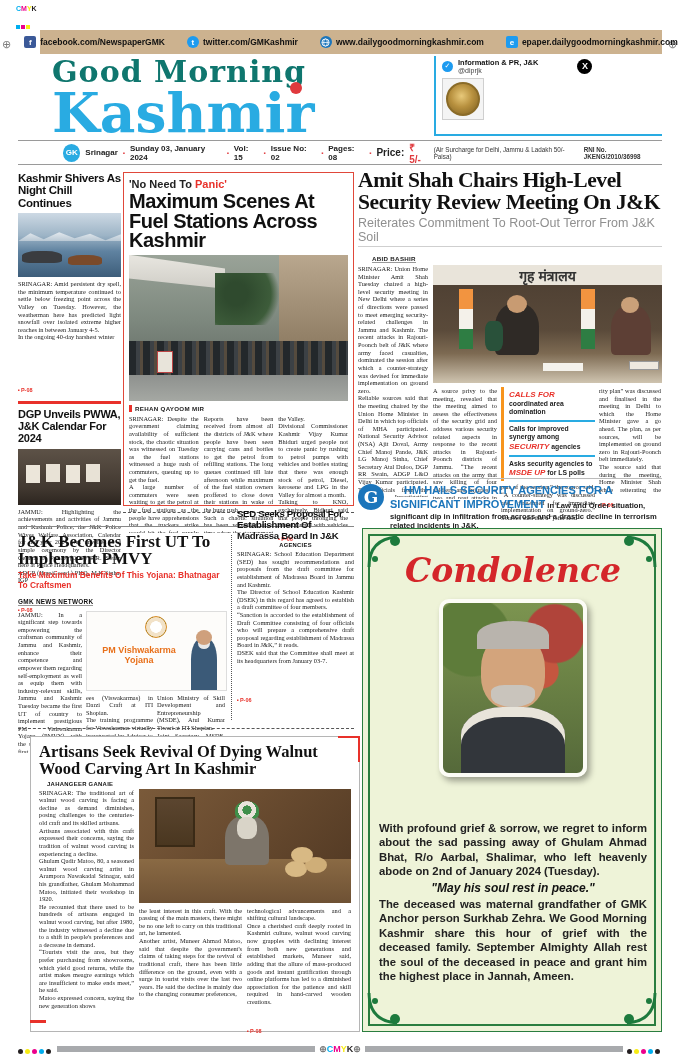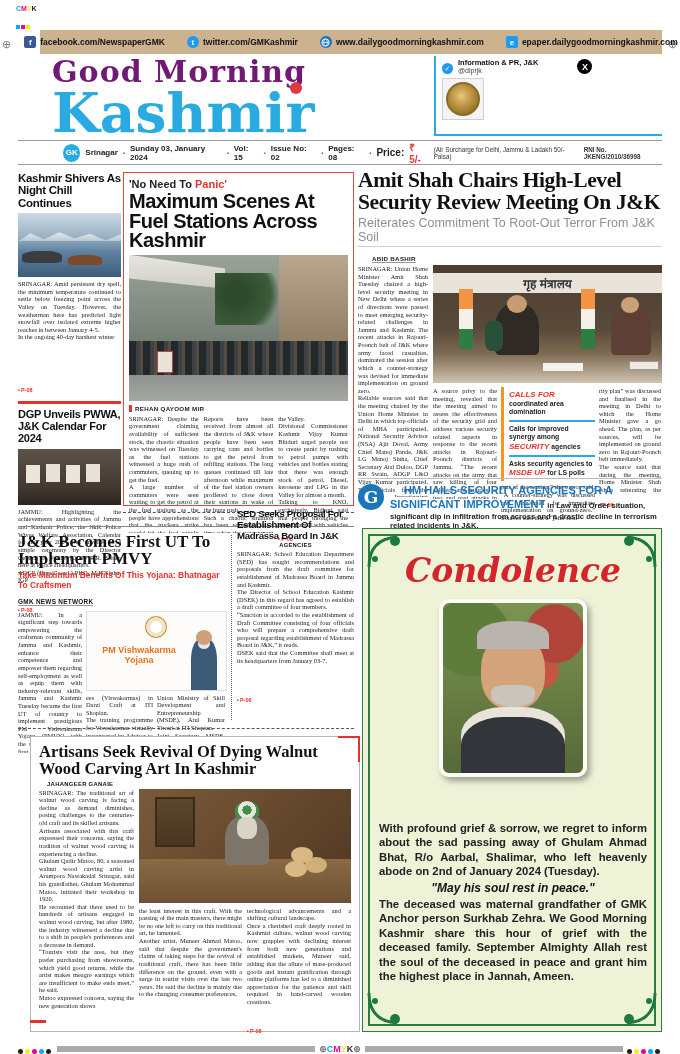--- a/index.html
+++ b/index.html
@@ -17,21 +17,21 @@
   .dot { width:5px; height:5px; border-radius:50%; display:inline-block; margin-right:2px; }
   .graybar { height:6px; background:#a8aaad; flex:1; }
 
   
   .socialbar { background:#ccb28f; display:flex; align-items:center; justify-content:center; gap:22px; }
   .socialitem { display:flex; align-items:center; gap:4px; font-size:8.5px; font-weight:bold; color:#111; }
   .sicon { width:12px; height:12px; border-radius:2px; color:#fff; font-size:8px; font-weight:bold;
            display:flex; align-items:center; justify-content:center; }
 
   
-  .mast1 { font-family:"DejaVu Serif", serif; font-weight:bold; font-size:30px; color:#701a75; letter-spacing:1px; }
+  .mast1 { font-family:"DejaVu Serif", serif; font-weight:bold; font-size:30px; color:#0f766e; letter-spacing:1px; }
   .mast2 { font-family:"DejaVu Serif", serif; font-weight:bold; font-size:55px; color:#29abe2; letter-spacing:0px; line-height:1; }
   .mastdot { width:12px; height:12px; border-radius:50%; background:#e03a3e; }
 
   
   .twcard { border-left:2px solid #29abe2; border-bottom:2px solid #29abe2; padding:2px 0 4px 6px; }
   .twname { font-size:7.5px; font-weight:bold; color:#111; }
   .twhandle { font-size:7px; color:#444; }
   .badge { width:11px; height:11px; border-radius:50%; background:#1d9bf0; color:#fff; font-size:7px;
            display:flex; align-items:center; justify-content:center; }
   .xlogo { width:15px; height:15px; border-radius:50%; background:#000; color:#fff; font-size:9px; font-weight:bold;
@@ -137,21 +137,21 @@
     </span>
   </div>
 
   <div class="abs" style="left:52px; top:54px; width:380px; height:84px;">
     <div class="mast1">Good Morning</div>
     <div class="mast2" style="margin-top:-4px;">Kashmir</div>
     <div class="abs mastdot" style="left:238px; top:28px;"></div>
   </div>
 
   <div class="abs twcard" style="left:434px; top:56px; width:228px; height:80px;">
-    <div style="display:flex; align-items:flex-end; gap:5px;">
+    <div style="display:flex; align-items:center; gap:5px;">
       <span class="badge">✓</span>
       <span>
         <div class="twname">Information &amp; PR, J&amp;K</div>
         <div class="twhandle">@diprjk</div>
       </span>
       <span class="xlogo" style="margin-left:34px;">X</span>
     </div>
     <div style="display:flex; gap:6px; margin-top:4px;">
       <span class="coin">
           <span class="gold"></span>
@@ -229,21 +229,21 @@
 
   <div class="abs" style="left:358px; top:170px; width:304px; height:304px;">
     <div class="h-serif" style="font-size:21.5px; line-height:1.0; letter-spacing:-0.4px;">Amit Shah Chairs High-Level Security Review Meeting On J&amp;K</div>
     <div style="font-size:12.5px; color:#8f8f8f; margin-top:3px; border-bottom:1px solid #cfcfcf; padding-bottom:2px;">Reiterates Commitment To Root-Out Terror From J&amp;K Soil</div>
     <div class="byline" style="margin:3px 0 2px 14px; border-left:none; border-bottom:1px solid #999; display:inline-block; padding-left:0;">ABID BASHIR</div>
     <div style="display:flex; gap:5px;">
       <div class="bodytext" style="width:70px; height:232px;">SRINAGAR: Union Home Minister Amit Shah Tuesday chaired a high-level security meeting in New Delhi where a series of directions were passed to meet emerging security-related challenges in Jammu and Kashmir. The recent attacks in Rajouri-Poonch belt of J&amp;K where army faced casualties, dominated the session after which a counter-strategy was devised for immediate implementation on ground zero.
 Reliable sources said that the meeting chaired by the Union Home Minister in Delhi in which top officials of MHA participated. National Security Advisor (NSA) Ajit Doval, Army Chief Manoj Pande, J&amp;K LG Manoj Sinha, Chief Secretary Atal Duloo, DGP RR Swain, ADGP L&amp;O Vijay Kumar participated. Top officials from the National Investigating Agency and Intelligence Bureau also participated in the meeting.</div>
       <div style="width:229px;">
         <div class="photo" style="width:229px; height:118px; background:linear-gradient(180deg,#4b3d31 0%,#5a4a3a 55%,#7d6a52 75%,#cfc4b0 100%);">
-          <div class="ph-shape" style="left:0; top:8px; width:229px; height:20px; background:#e9e4da; display:flex; align-items:center; justify-content:center; font-weight:bold; font-size:12px; color:#333;">गृह मंत्रालय</div>
+          <div class="ph-shape" style="left:0; top:0; width:229px; height:20px; background:#e9e4da; display:flex; align-items:center; justify-content:center; font-weight:bold; font-size:14px; color:#333;">गृह मंत्रालय</div>
           <div class="ph-shape" style="left:26px; top:24px; width:14px; height:60px; background:linear-gradient(180deg,#f29440 33%,#f4f1ea 33% 66%,#2e7d43 66%);"></div>
           <div class="ph-shape" style="left:148px; top:24px; width:14px; height:60px; background:linear-gradient(180deg,#f29440 33%,#f4f1ea 33% 66%,#2e7d43 66%);"></div>
           <div class="ph-shape" style="left:62px; top:38px; width:44px; height:52px; background:#2f2a26; border-radius:45% 45% 10% 10%;"></div>
           <div class="ph-shape" style="left:74px; top:30px; width:20px; height:18px; background:#c89b72; border-radius:50%;"></div>
           <div class="ph-shape" style="left:178px; top:40px; width:40px; height:50px; background:#5d3f35; border-radius:45% 45% 10% 10%;"></div>
           <div class="ph-shape" style="left:188px; top:32px; width:18px; height:16px; background:#caa079; border-radius:50%;"></div>
           <div class="ph-shape" style="left:52px; top:56px; width:18px; height:30px; background:#29513a; border-radius:30%;"></div>
           <div class="ph-shape" style="left:110px; top:98px; width:40px; height:8px; background:#f4f2ec;"></div>
           <div class="ph-shape" style="left:196px; top:96px; width:30px; height:9px; background:#efe9df; border:1px solid #999; font-size:5px;"></div>
         </div>

